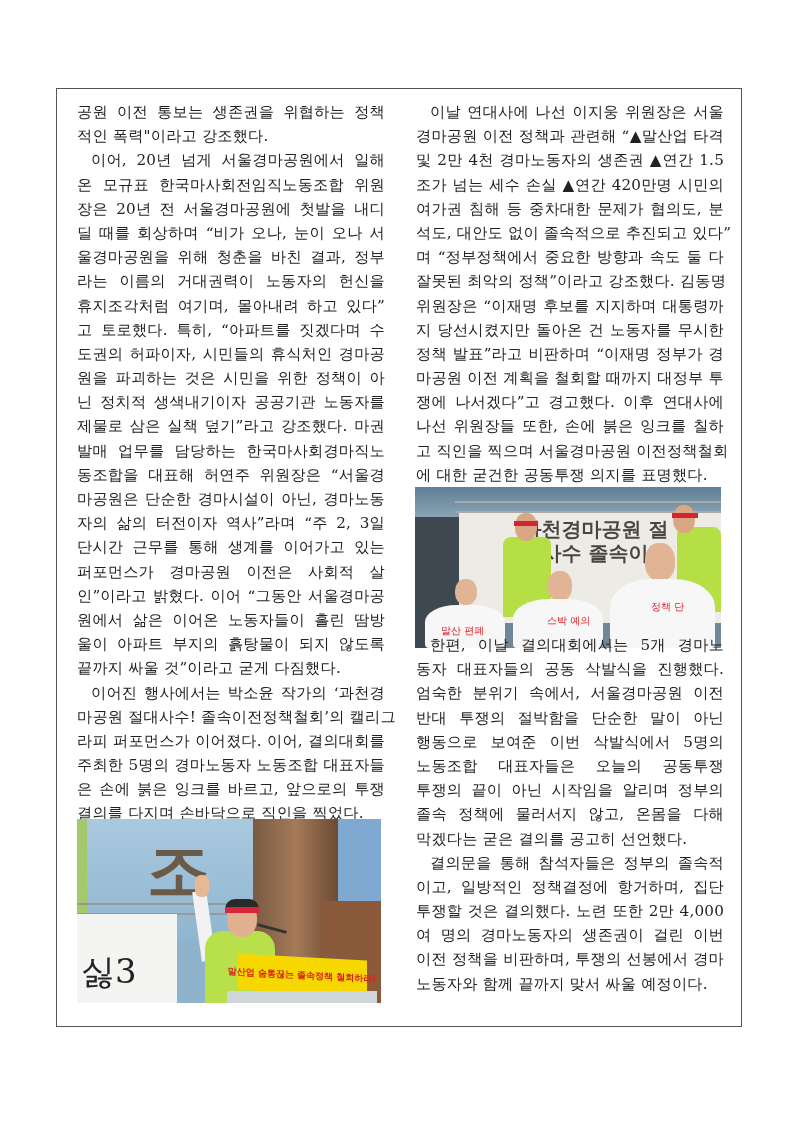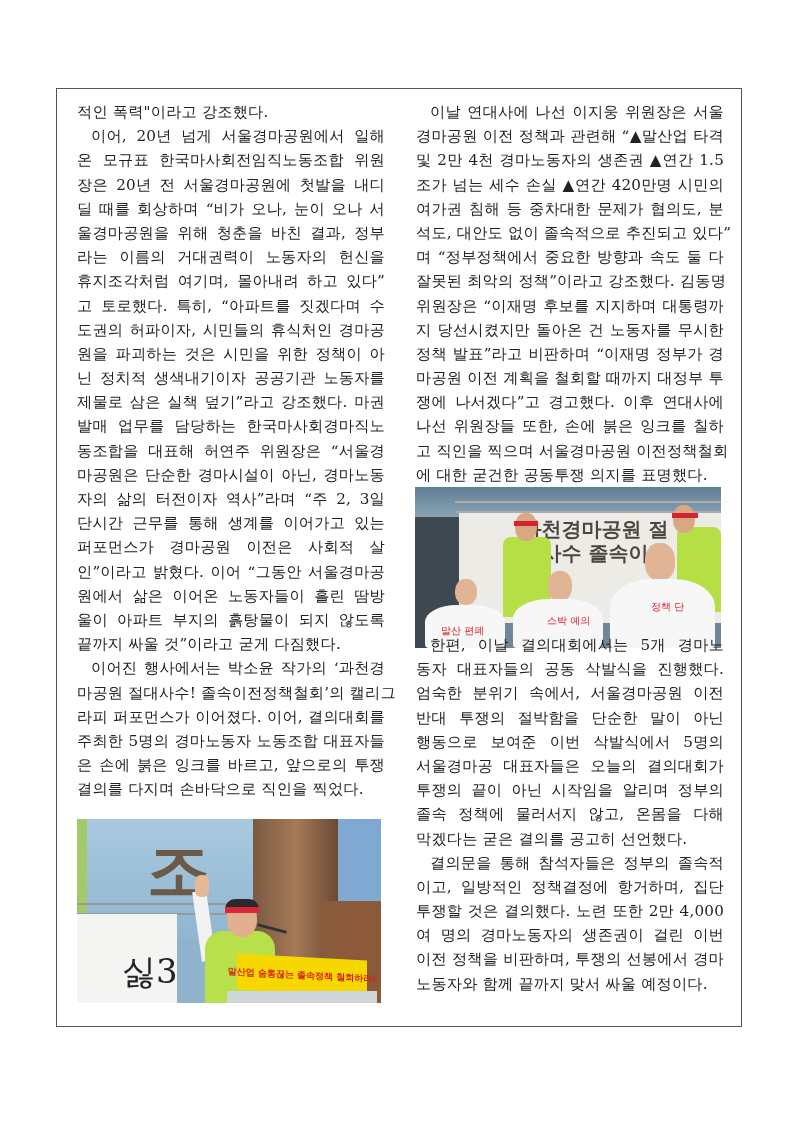--- a/index.html
+++ b/index.html
@@ -27,21 +27,21 @@
 
   
   .r-screen { position: absolute; left: 0; top: 0; width: 176px; height: 120px; background: linear-gradient(180deg,#a9c9df,#8fb6d0); }
   .r-greenstrip { position: absolute; left: 0; top: 0; width: 10px; height: 100px; background: #a3c96a; }
   .r-char { position: absolute; left: 70px; top: 8px; font-size: 64px; color: #6b5a48; font-family: "DejaVu Sans", sans-serif; font-weight: bold; }
   .r-building { position: absolute; left: 176px; top: 0; width: 85px; height: 184px; background: linear-gradient(90deg,#7a5a42,#a57a58 50%,#6b4a34); }
   .r-sky { position: absolute; left: 261px; top: 0; width: 43px; height: 90px; background: #7fa9d0; }
   .r-wall { position: absolute; left: 245px; top: 82px; width: 59px; height: 102px; background: #8a5a3a; }
   .r-truss { position: absolute; left: 0; top: 84px; width: 176px; height: 8px; border-top: 2px solid #999; border-bottom: 2px solid #999; }
   .r-whiteboard { position: absolute; left: 0; top: 95px; width: 100px; height: 89px; background: #f4f4f2; }
-  .r-calli { position: absolute; left: 4px; top: 130px; font-size: 34px; color: #222; font-family: "DejaVu Serif", serif; margin-left: 41px; }
+  .r-calli { position: absolute; left: 4px; top: 130px; font-size: 34px; color: #222; font-family: "DejaVu Serif", serif; }
   .r-person-body { position: absolute; left: 128px; top: 112px; width: 70px; height: 72px; background: #b7e04a; border-radius: 18px 18px 0 0; }
   .r-person-arm { position: absolute; left: 120px; top: 72px; width: 14px; height: 70px; background: #f2f2f2; transform: rotate(-8deg); }
   .r-hand { position: absolute; left: 118px; top: 56px; width: 14px; height: 22px; background: #e7b894; border-radius: 6px; }
   .r-head { position: absolute; left: 150px; top: 82px; width: 30px; height: 36px; background: #e1b08e; border-radius: 45%; }
   .r-hair { position: absolute; left: 148px; top: 80px; width: 34px; height: 12px; background: #2a2a2a; border-radius: 10px 10px 2px 2px; }
   .r-headband { position: absolute; left: 148px; top: 88px; width: 34px; height: 6px; background: #d8263a; }
   .r-mic { position: absolute; left: 180px; top: 108px; width: 30px; height: 3px; background: #333; transform: rotate(15deg); }
   .r-banner { position: absolute; left: 160px; top: 138px; width: 130px; height: 36px; background: #f6d800; transform: skewY(3deg); display: flex; align-items: center; justify-content: center; font-family: "DejaVu Sans", sans-serif; font-size: 9px; font-weight: bold; color: #d62218; white-space: nowrap; }
   .r-podium { position: absolute; left: 150px; top: 172px; width: 150px; height: 12px; background: #cfd6da; }
 
@@ -72,20 +72,21 @@
   .s-ct1 { left: 26px; top: 138px; }
   .s-ct2 { left: 132px; top: 128px; }
   .s-ct3 { left: 236px; top: 114px; }
 </style>
 </head>
 <body>
 
 <div class="frame"></div>
 
 <div class="col col-left" id="col-left">
+    <span class="line">공원 이전 통보는 생존권을 위협하는 정책</span>
     <span class="line last">적인 폭력"이라고 강조했다.</span>
     <span class="line indent">이어, 20년 넘게 서울경마공원에서 일해</span>
     <span class="line">온 모규표 한국마사회전임직노동조합 위원</span>
     <span class="line">장은 20년 전 서울경마공원에 첫발을 내디</span>
     <span class="line">딜 때를 회상하며 “비가 오나, 눈이 오나 서</span>
     <span class="line">울경마공원을 위해 청춘을 바친 결과, 정부</span>
     <span class="line">라는 이름의 거대권력이 노동자의 헌신을</span>
     <span class="line">휴지조각처럼 여기며, 몰아내려 하고 있다”</span>
     <span class="line">고 토로했다. 특히, “아파트를 짓겠다며 수</span>
     <span class="line">도권의 허파이자, 시민들의 휴식처인 경마공</span>
@@ -172,21 +173,21 @@
   <div class="s-cape-text s-ct2">스박 예의</div>
   <div class="s-cape-text s-ct3">정책 단</div>
 </div>
 
 <div class="col col-right" style="top:633px" id="col-right-bottom">
     <span class="line indent">한편, 이날 결의대회에서는 5개 경마노</span>
     <span class="line">동자 대표자들의 공동 삭발식을 진행했다.</span>
     <span class="line">엄숙한 분위기 속에서, 서울경마공원 이전</span>
     <span class="line">반대 투쟁의 절박함을 단순한 말이 아닌</span>
     <span class="line">행동으로 보여준 이번 삭발식에서 5명의</span>
-    <span class="line">서울경마공 대표자들은 오늘의 결의대회가</span>
+    <span class="line">노동조합 대표자들은 오늘의 공동투쟁</span>
     <span class="line">투쟁의 끝이 아닌 시작임을 알리며 정부의</span>
     <span class="line">졸속 정책에 물러서지 않고, 온몸을 다해</span>
     <span class="line last">막겠다는 굳은 결의를 공고히 선언했다.</span>
     <span class="line indent">결의문을 통해 참석자들은 정부의 졸속적</span>
     <span class="line">이고, 일방적인 정책결정에 항거하며, 집단</span>
     <span class="line">투쟁할 것은 결의했다. 노련 또한 2만 4,000</span>
     <span class="line">여 명의 경마노동자의 생존권이 걸린 이번</span>
     <span class="line">이전 정책을 비판하며, 투쟁의 선봉에서 경마</span>
     <span class="line last">노동자와 함께 끝까지 맞서 싸울 예정이다.</span>
   </div>

